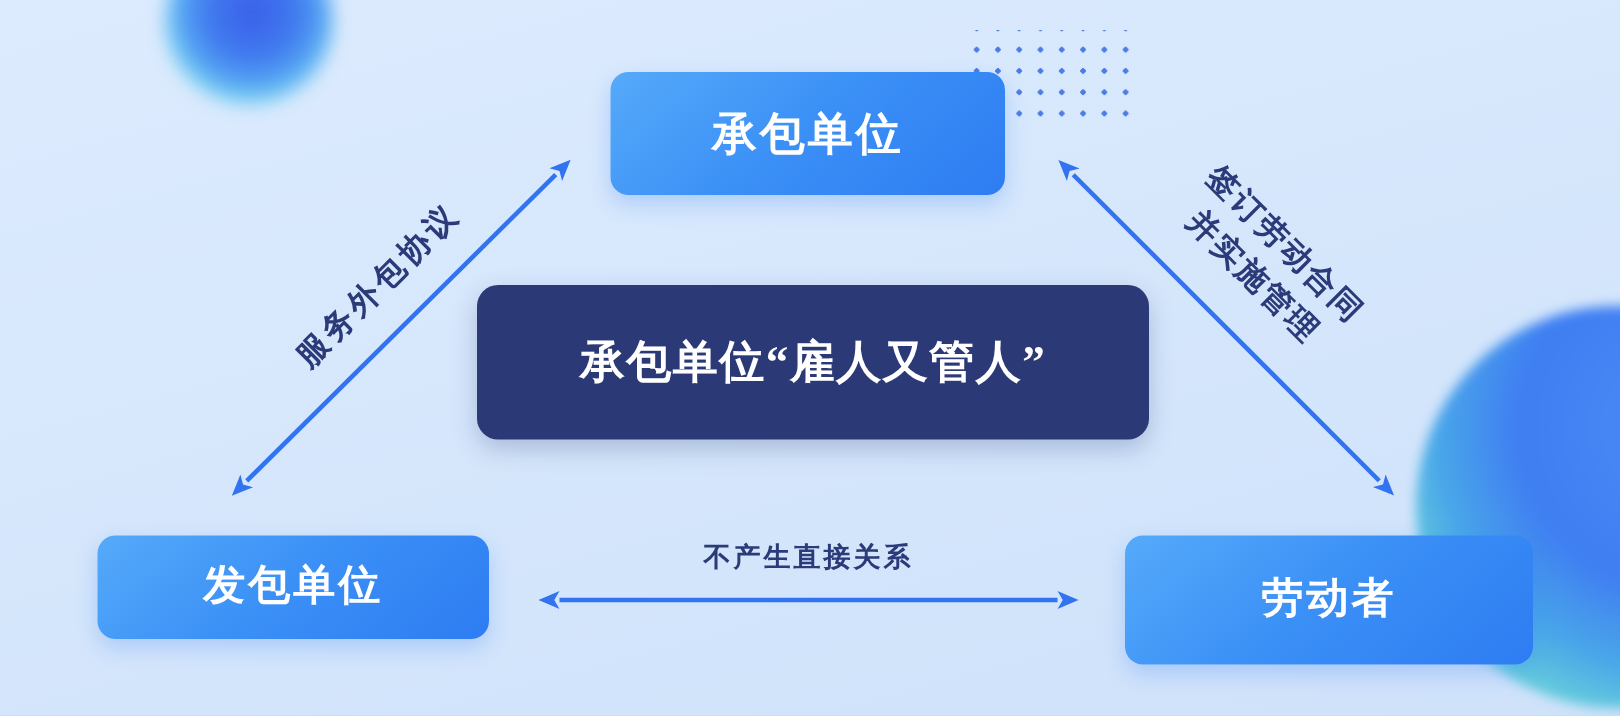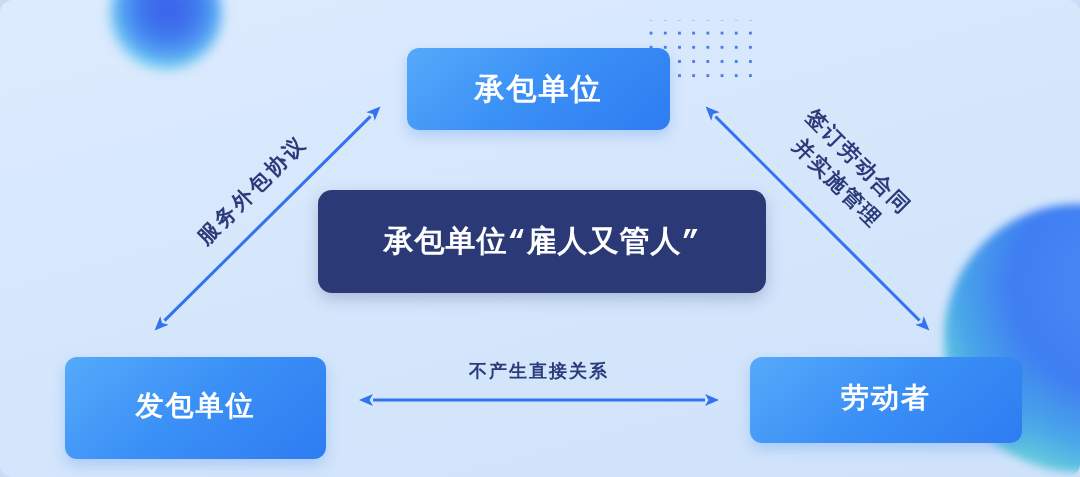--- a/index.html
+++ b/index.html
@@ -2,22 +2,21 @@
 <html><head>
 <meta charset="utf-8">
 <style>
   html,body{margin:0;padding:0;background:#c8dcf6;}
   *{box-sizing:border-box;}
   .canvas{
     position:relative;
     width:1080px;height:477px;
     overflow:hidden;
     background:linear-gradient(165deg,#ddebfe 0%,#d6e7fc 45%,#cfe2fa 100%);
-    font-family:Liberation Mono, monospace;
-    border-radius:13px;
+    font-family:Liberation Serif, serif;
   }
   
   .blob-top-left{
     position:absolute;left:110px;top:-42px;width:112px;height:112px;
     border-radius:50%;
     background:radial-gradient(circle at 52% 45%,
       #3a5fe9 0%, #4079ef 34%, #55a4f3 56%, #8fe6f2 76%, rgba(214,231,252,0) 90%);
     filter:blur(6px);
     z-index:1;
   }
@@ -49,21 +48,21 @@
     box-shadow:0 6px 14px rgba(46,124,242,0.25);
   }
   .node-contractor{left:407px;top:48px;width:263px;height:82px;}
   .node-contractor .t1{font-size:30px;font-weight:bold;letter-spacing:2px;}
   .node-center{
     left:318px;top:190px;width:448px;height:103px;
     background:#2b3a76;border-radius:14px;
     box-shadow:0 6px 16px rgba(43,58,118,0.25);
   }
   .node-center .t1{font-size:30px;font-weight:bold;letter-spacing:1px;}
-  .node-issuer{left:65px;top:357px;width:261px;height:102px;}
+  .node-issuer{left:65px;top:357px;width:261px;height:69px;}
   .node-worker{left:750px;top:357px;width:272px;height:86px;}
   .node .title{font-size:28px;font-weight:bold;line-height:1.15;letter-spacing:2px;}
   .node .subtitle{font-size:18px;font-weight:bold;margin-top:5px;letter-spacing:0.5px;}
   
   .edge-label{
     position:absolute;z-index:4;color:#2b3a78;font-weight:bold;
     white-space:nowrap;text-align:center;
   }
   .label-outsourcing{
     left:252px;top:190px;font-size:21px;letter-spacing:3px;

